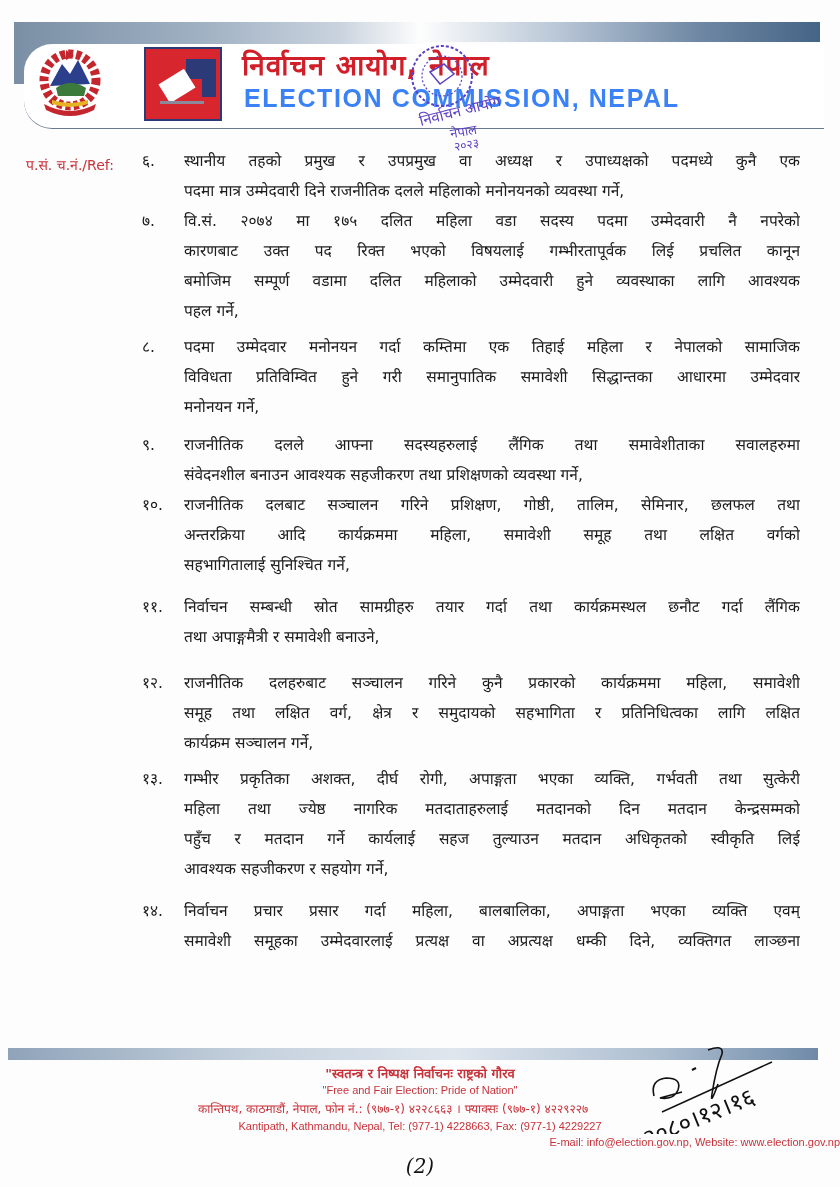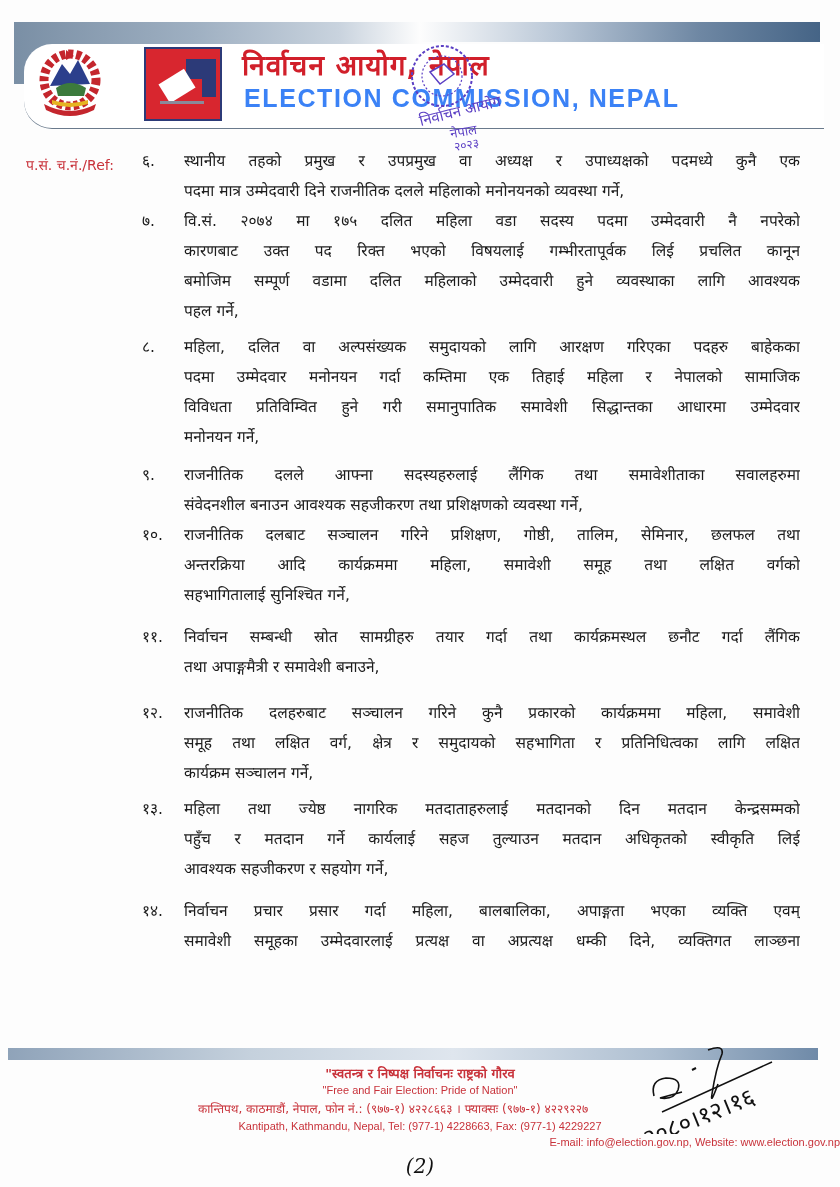--- a/index.html
+++ b/index.html
@@ -152,21 +152,20 @@
   </div>
   <div class="item">
     <span class="item-num">७.</span>
     <span class="item-line">वि.सं. २०७४ मा १७५ दलित महिला वडा सदस्य पदमा उम्मेदवारी नै नपरेको</span>
     <span class="item-line">कारणबाट उक्त पद रिक्त भएको विषयलाई गम्भीरतापूर्वक लिई प्रचलित कानून</span>
     <span class="item-line">बमोजिम सम्पूर्ण वडामा दलित महिलाको उम्मेदवारी हुने व्यवस्थाका लागि आवश्यक</span>
     <span class="item-line last">पहल गर्ने,</span>
   </div>
   <div class="item" style="margin-top:6px;">
     <span class="item-num">८.</span>
-    <span class="item-line">महिला, दलित वा अल्पसंख्यक समुदायको लागि आरक्षण गरिएका पदहरु बाहेकका</span>
     <span class="item-line">पदमा उम्मेदवार मनोनयन गर्दा कम्तिमा एक तिहाई महिला र नेपालको सामाजिक</span>
     <span class="item-line">विविधता प्रतिविम्वित हुने गरी समानुपातिक समावेशी सिद्धान्तका आधारमा उम्मेदवार</span>
     <span class="item-line last">मनोनयन गर्ने,</span>
   </div>
   <div class="item" style="margin-top:8px;">
     <span class="item-num">९.</span>
     <span class="item-line">राजनीतिक दलले आफ्ना सदस्यहरुलाई लैंगिक तथा समावेशीताका सवालहरुमा</span>
     <span class="item-line last">संवेदनशील बनाउन आवश्यक सहजीकरण तथा प्रशिक्षणको व्यवस्था गर्ने,</span>
   </div>
   <div class="item">
@@ -181,20 +180,21 @@
     <span class="item-line last">तथा अपाङ्गमैत्री र समावेशी बनाउने,</span>
   </div>
   <div class="item" style="margin-top:16px;">
     <span class="item-num">१२.</span>
     <span class="item-line">राजनीतिक दलहरुबाट सञ्चालन गरिने कुनै प्रकारको कार्यक्रममा महिला, समावेशी</span>
     <span class="item-line">समूह तथा लक्षित वर्ग, क्षेत्र र समुदायको सहभागिता र प्रतिनिधित्वका लागि लक्षित</span>
     <span class="item-line last">कार्यक्रम सञ्चालन गर्ने,</span>
   </div>
   <div class="item" style="margin-top:6px;">
     <span class="item-num">१३.</span>
+    <span class="item-line">गम्भीर प्रकृतिका अशक्त, दीर्घ रोगी, अपाङ्गता भएका व्यक्ति, गर्भवती तथा सुत्केरी</span>
     <span class="item-line">महिला तथा ज्येष्ठ नागरिक मतदाताहरुलाई मतदानको दिन मतदान केन्द्रसम्मको</span>
     <span class="item-line">पहुँच र मतदान गर्ने कार्यलाई सहज तुल्याउन मतदान अधिकृतको स्वीकृति लिई</span>
     <span class="item-line last">आवश्यक सहजीकरण र सहयोग गर्ने,</span>
   </div>
   <div class="item" style="margin-top:12px;">
     <span class="item-num">१४.</span>
     <span class="item-line">निर्वाचन प्रचार प्रसार गर्दा महिला, बालबालिका, अपाङ्गता भएका व्यक्ति एवम्</span>
     <span class="item-line">समावेशी समूहका उम्मेदवारलाई प्रत्यक्ष वा अप्रत्यक्ष धम्की दिने, व्यक्तिगत लाञ्छना</span>
   </div>
 </div>

